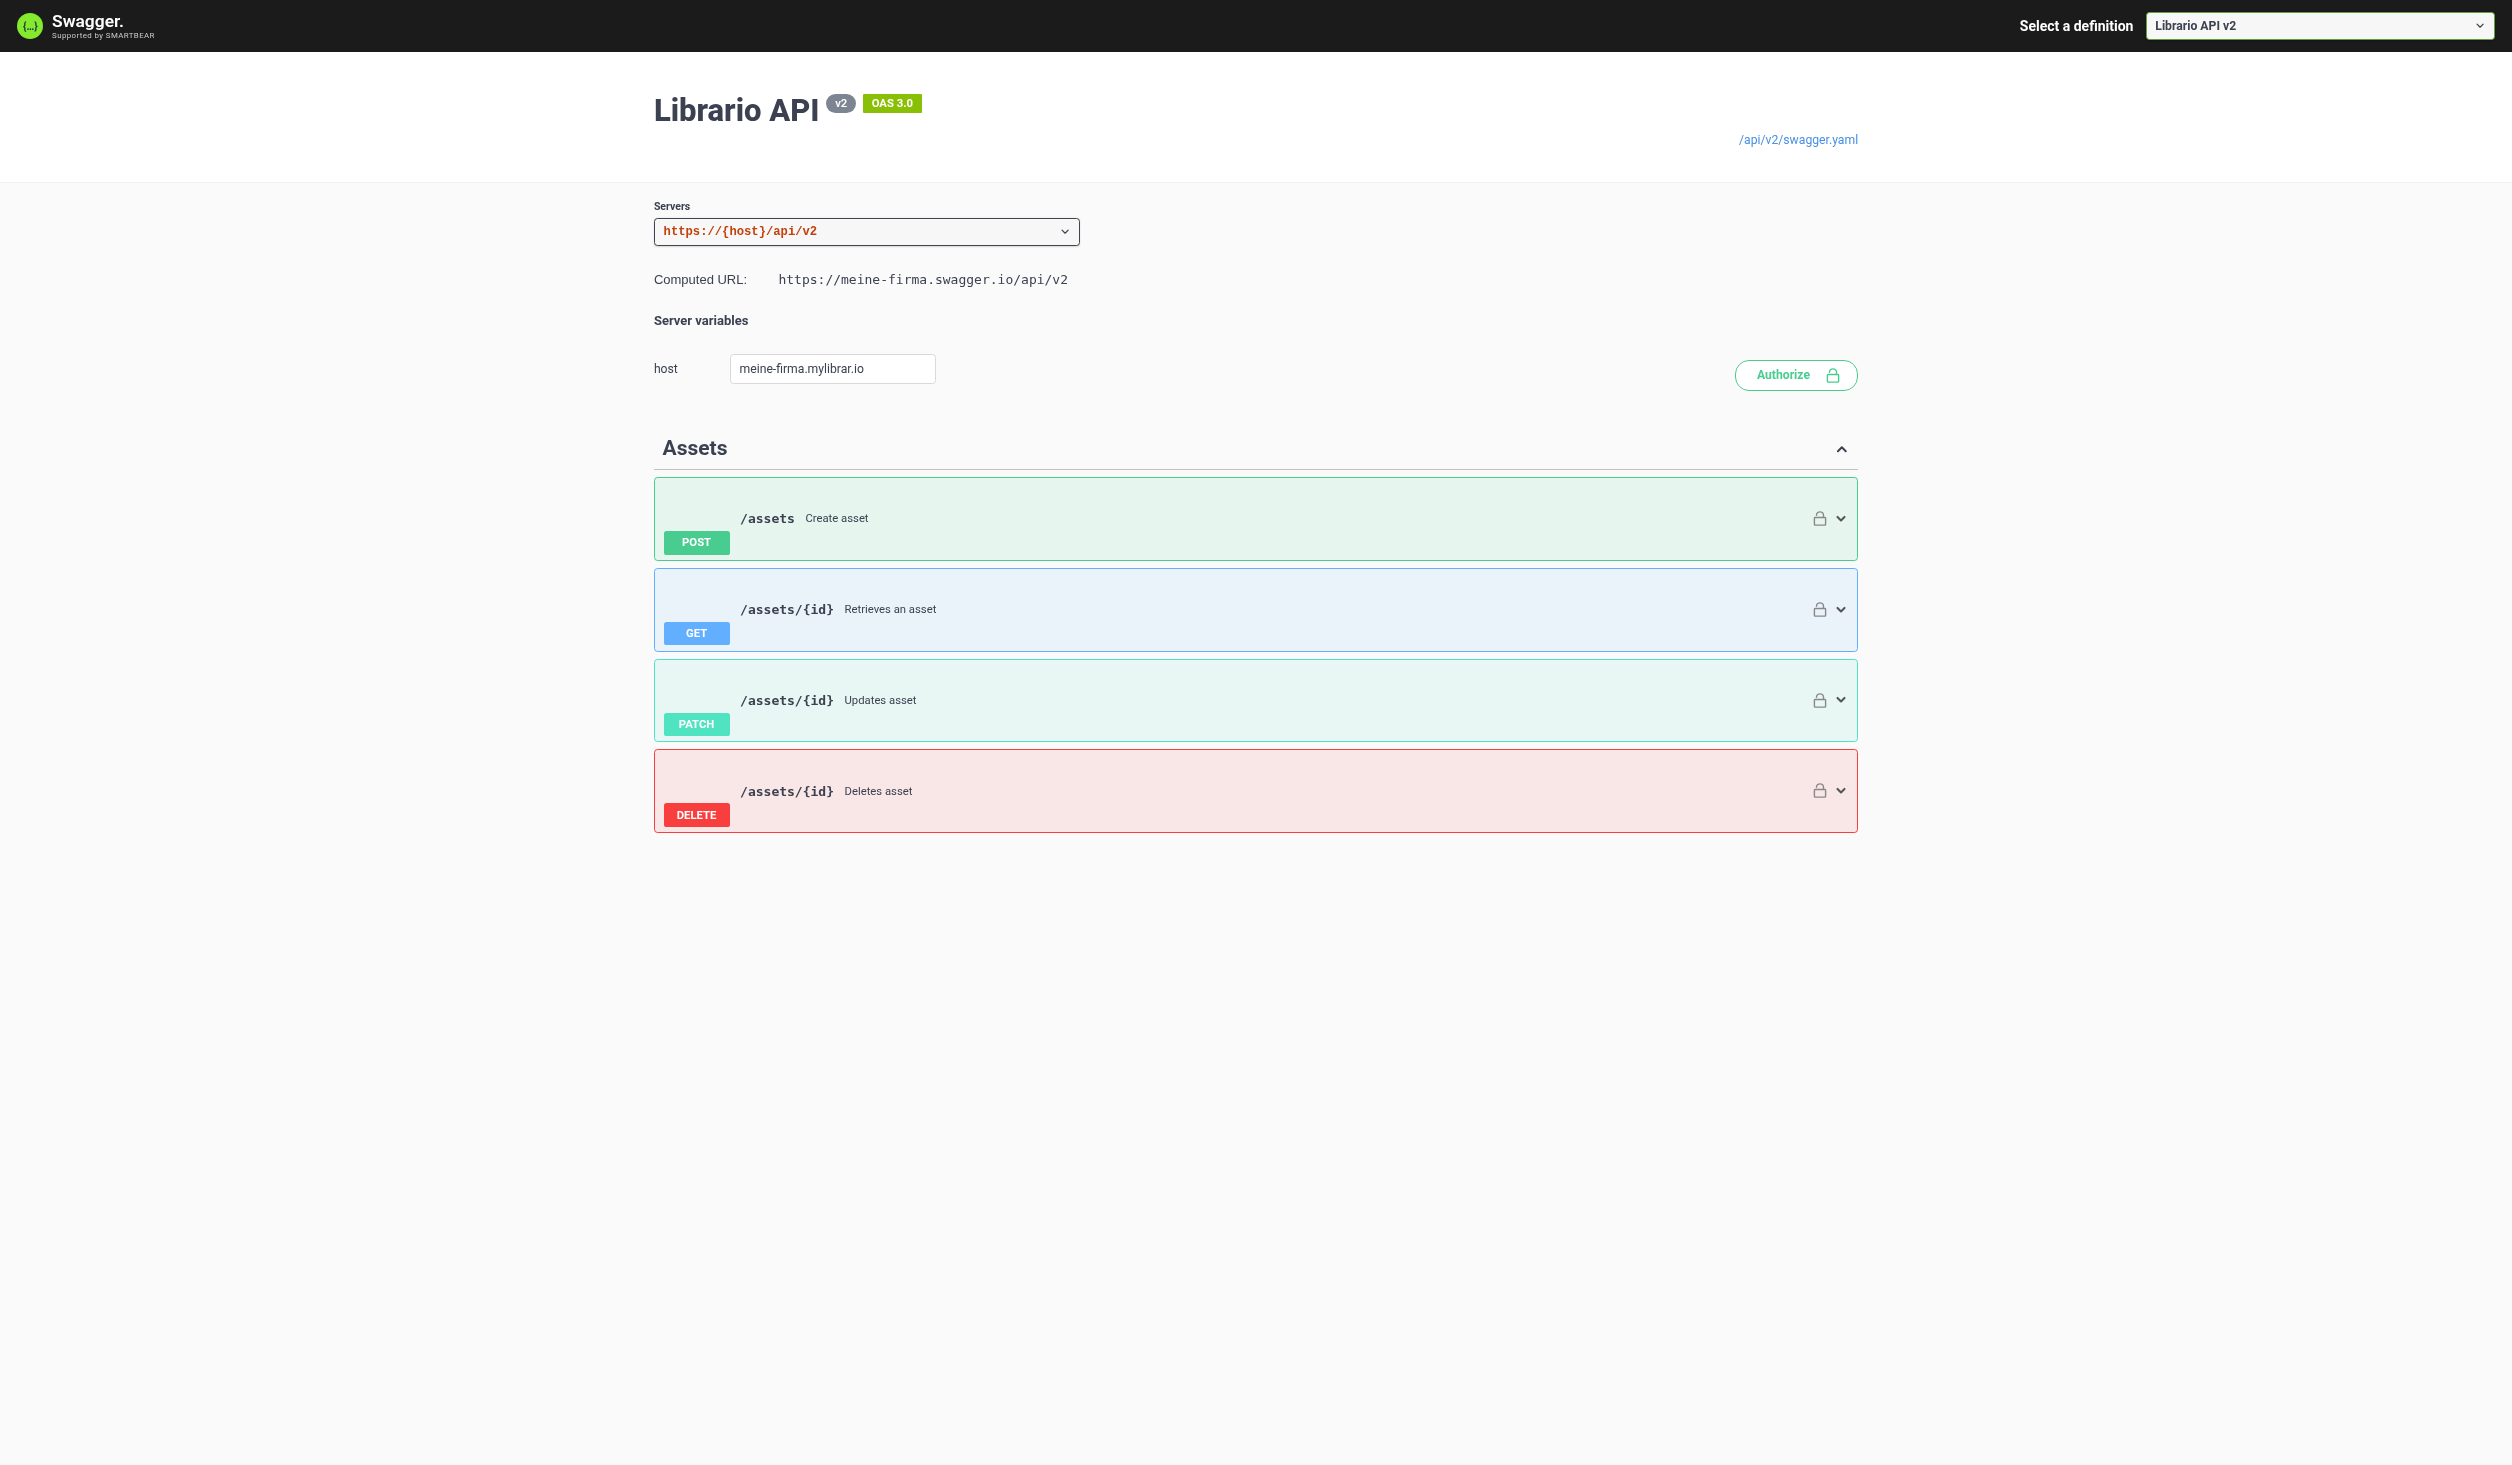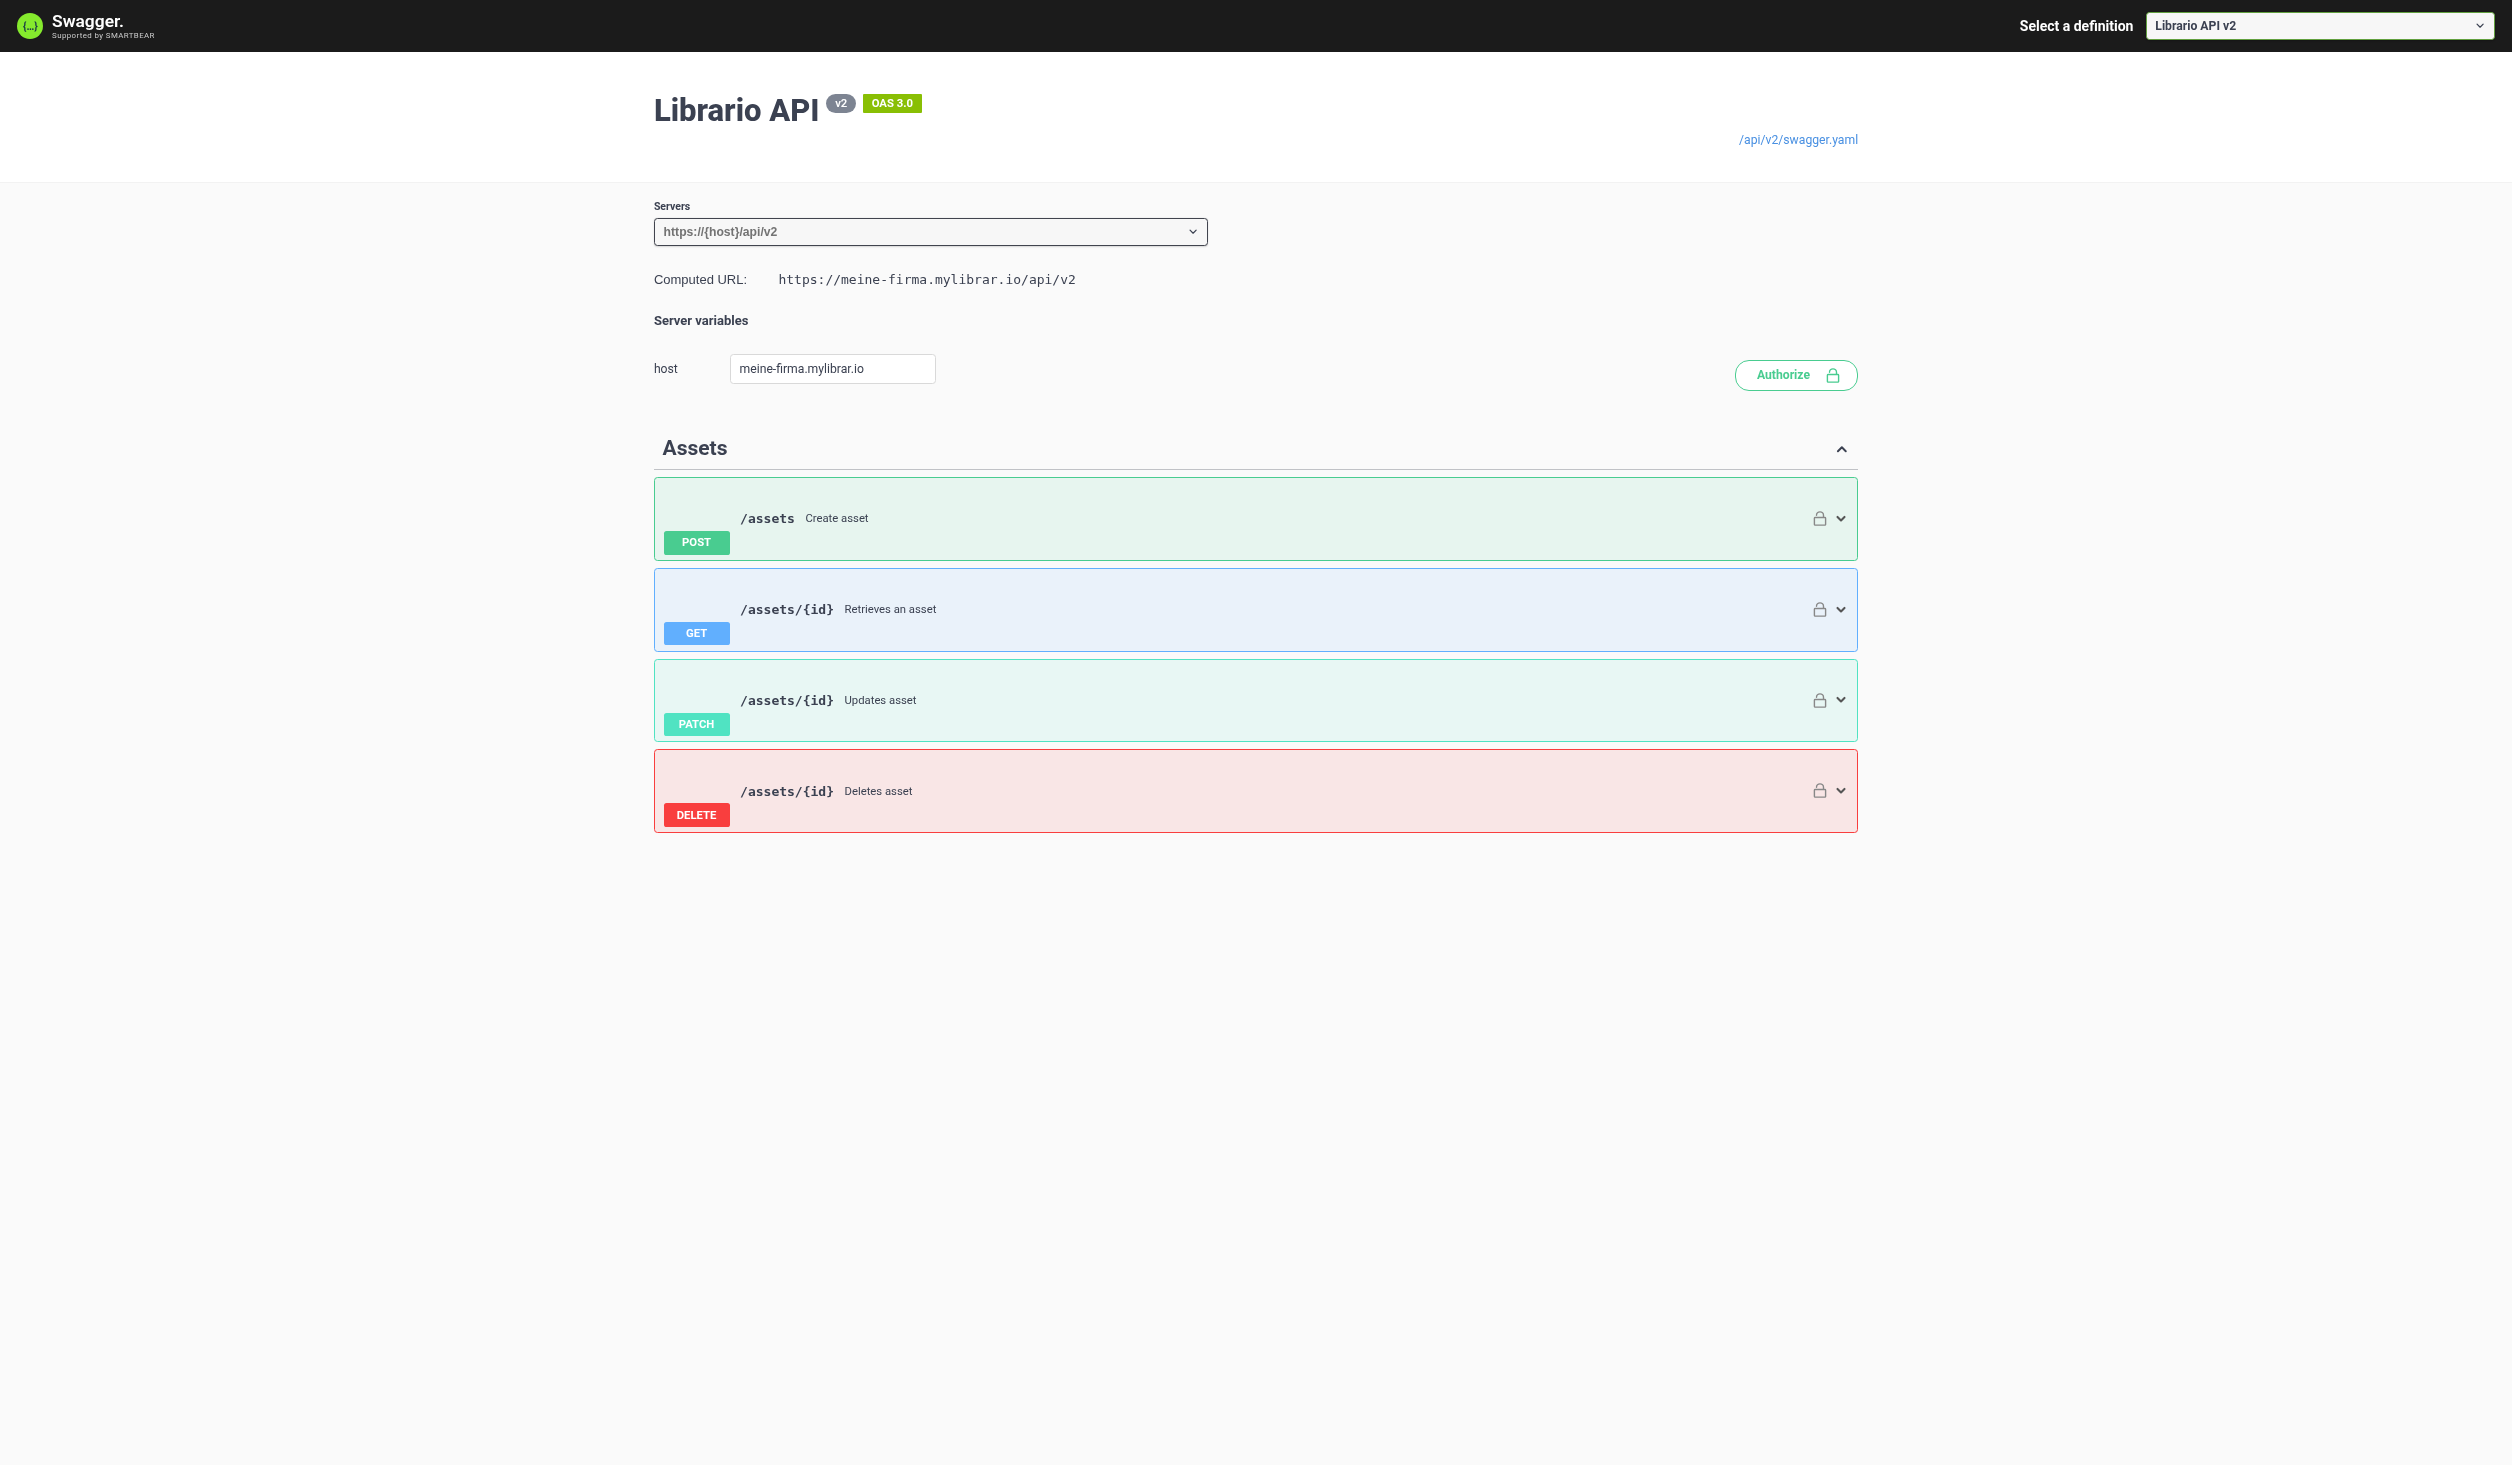--- a/index.html
+++ b/index.html
@@ -160,24 +160,24 @@
 }
 .server-select-wrap select {
   appearance: none;
   -webkit-appearance: none;
   background: #f7f7f7;
   border: 1.7px solid #41444e;
   border-radius: 3.5px;
   padding: 6.1px 31px 6.1px 8.7px;
   font-size: 12.2px;
   font-weight: 700;
-  color: #737373;
-  width: 554px;
+  color: #c2410c;
+  width: 426px;
   box-shadow: 0 0.9px 1.7px rgba(0,0,0,0.15);
-  font-family: Liberation Sans, sans-serif;
+  font-family: Liberation Mono, monospace;
 }
 .computed-row {
   margin-top: 26px;
   font-size: 13px;
   color: #3b4151;
   font-family: monospace;
 }
 .computed-row .lbl {
   font-family: -apple-system, sans-serif;
 }
@@ -333,21 +333,21 @@
       <select>
         <option>https://{host}/api/v2</option>
       </select>
       <svg class="chevron-down" viewBox="0 0 20 20">
           <path d="M5 7l5 5 5-5" stroke="#3b4151" stroke-width="2" fill="none" stroke-linecap="round" stroke-linejoin="round"></path>
         </svg>
     </div>
 
     <div class="computed-row">
       <span class="lbl">Computed URL:</span>
-      &nbsp;&nbsp;&nbsp;<span>https://meine-firma.mylibrar.io/api/v2</span>
+      &nbsp;&nbsp;&nbsp;<span>https://meine-firma.swagger.io/api/v2</span>
     </div>
 
     <div class="sv-heading">Server variables</div>
 
     <div class="sv-table">
       <div class="sv-row">
         <span class="sv-name">host</span>
         <input class="sv-input" type="text" value="meine-firma.mylibrar.io" style="">
       </div>
     </div>

